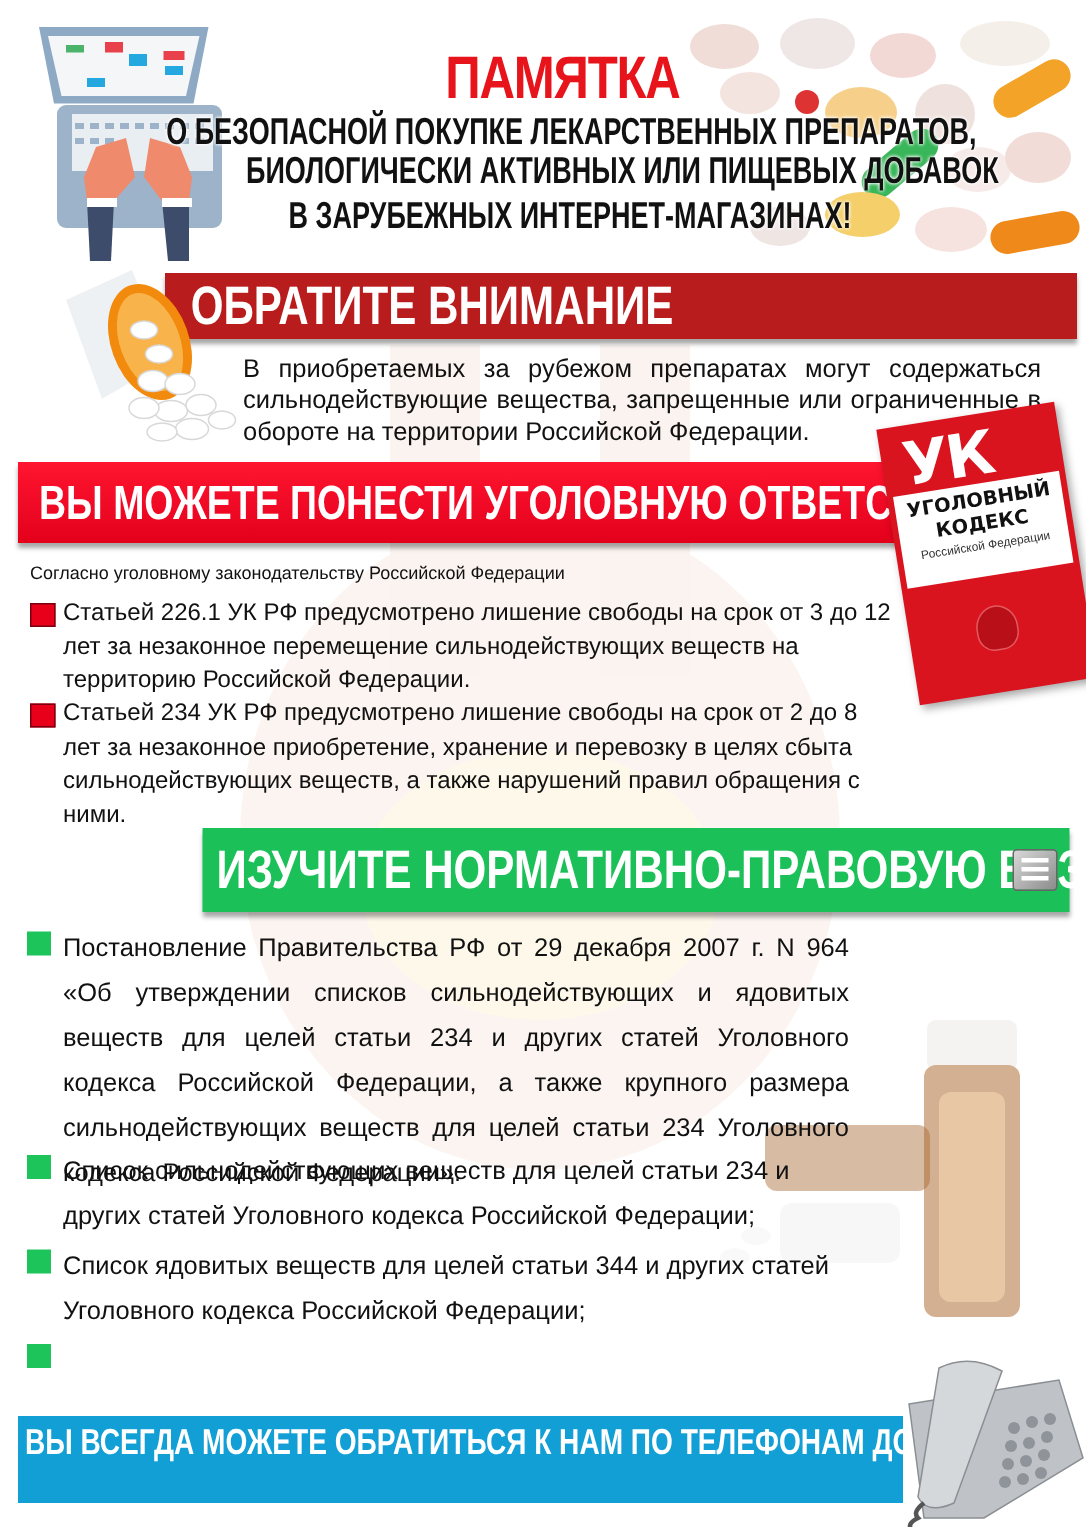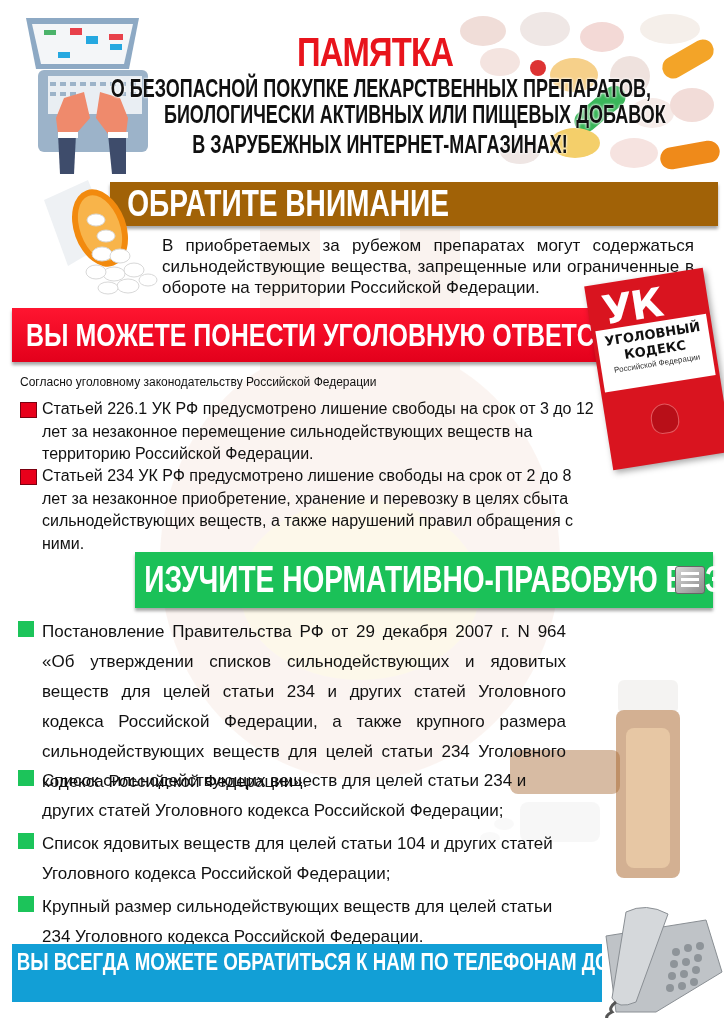--- a/index.html
+++ b/index.html
@@ -25,21 +25,21 @@
       transform: scaleX(0.72); transform-origin: center; white-space: nowrap;
       text-shadow: 0 0 3px #fff, 0 0 3px #fff; }
     .h-sub1 { left: 10px; top: 76px; width: 720px; font-size: 25px; }
     .h-sub2 { left: 80px; top: 102px; width: 600px; font-size: 25px; }
     .h-sub3 { left: 80px; top: 132px; width: 600px; font-size: 25px; }
 
     
     .band { position: absolute; color: #fff; font-weight: 700; white-space: nowrap;
       box-shadow: 0 3px 3px rgba(0,0,0,0.35); }
     .band .btxt { display: inline-block; transform: scaleX(0.78); transform-origin: left center; }
-    .band-orange { left: 110px; top: 182px; width: 608px; height: 44px; background: #a16207; }
+    .band-orange { left: 110px; top: 182px; width: 608px; height: 44px; background: #b91c1c; }
     .band-orange .btxt { font-size: 36px; line-height: 44px; padding-left: 22px; }
     .band-red { left: 12px; top: 308px; width: 598px; height: 54px; background: linear-gradient(#ff1530, #e3001b); }
     .band-red .btxt { font-size: 32px; line-height: 54px; padding-left: 18px; }
     .band-green { left: 135px; top: 552px; width: 578px; height: 56px; background: #1bc158; }
     .band-green .btxt { font-size: 36px; line-height: 56px; padding-left: 12px; }
     .band-blue { left: 12px; top: 944px; width: 590px; height: 58px; background: #129fd6; box-shadow: none; }
     .band-blue .btxt { font-size: 24px; line-height: 36px; padding-left: 6px; }
 
     .doc-icon { position: absolute; right: 8px; top: 14px; width: 30px; height: 28px;
       background: linear-gradient(135deg, #d8d8d8, #8c8c8c); border-radius: 3px; border: 1px solid #666; }
@@ -224,25 +224,24 @@
 <div class="g g1">
   <span class="sq sq-green"></span>
   <span>Постановление Правительства РФ от 29 декабря 2007 г. N 964 «Об утверждении списков  сильнодействующих и ядовитых веществ  для целей  статьи 234  и других  статей Уголовного кодекса Российской  Федерации, а также крупного размера сильнодействующих веществ для целей статьи 234 Уголовного кодекса Российской Федерации».</span>
 </div>
 <div class="g g2">
   <span class="sq sq-green"></span>
   <span>Список сильнодействующих веществ для целей статьи 234 и других статей Уголовного кодекса Российской Федерации;</span>
 </div>
 <div class="g g3">
   <span class="sq sq-green"></span>
-  <span>Список ядовитых веществ для целей статьи 104 и других статей Уголовного кодекса Российской Федерации;</span>
+  <span>Список ядовитых веществ для целей статьи 344 и других статей Уголовного кодекса Российской Федерации;</span>
 </div>
 <div class="g g4">
   <span class="sq sq-green"></span>
-  <span>Крупный размер сильнодействующих веществ для целей статьи 234 Уголовного кодекса Российской Федерации.</span>
 </div>
 
 <div class="band band-blue">
   <span class="btxt">ВЫ ВСЕГДА МОЖЕТЕ ОБРАТИТЬСЯ К НАМ ПО ТЕЛЕФОНАМ ДОВЕРИЯ</span>
 </div>
 
 <svg class="abs phone" viewBox="0 0 168 116">
   <polygon points="50,34 150,18 166,70 100,110 60,110" fill="#bfc3c7" stroke="#8a8f94" stroke-width="1"></polygon>
   <path d="M70,10 Q90,0 112,12 L80,100 Q62,108 56,96 Z" fill="#d5d8db" stroke="#8a8f94" stroke-width="1"></path>
   <g fill="#8e9499">

